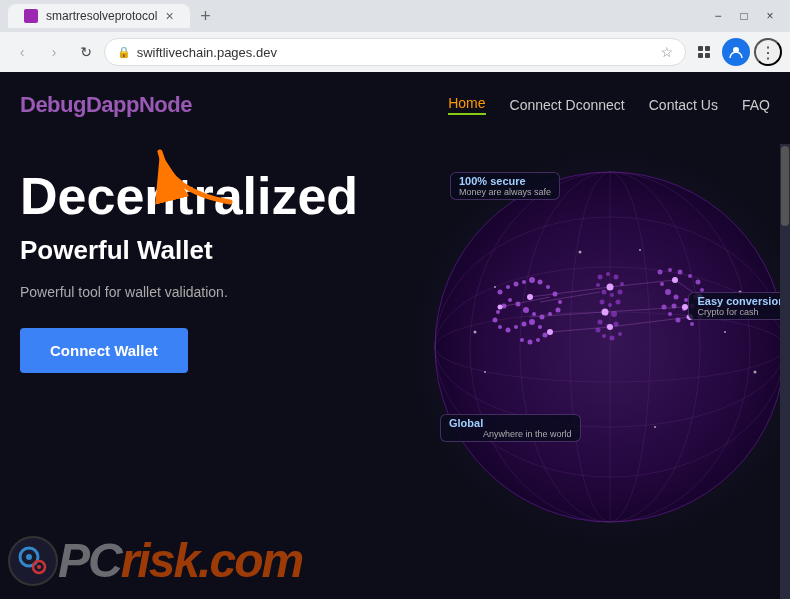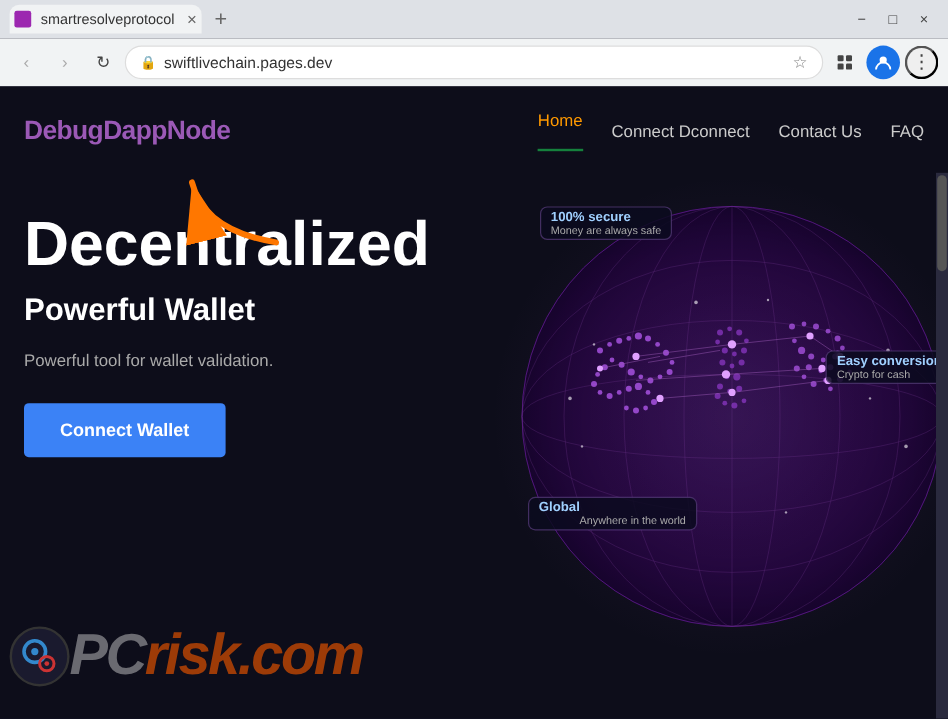--- a/index.html
+++ b/index.html
@@ -11,21 +11,21 @@
       align-items: center;
       padding: 0 8px;
       gap: 4px;
     }
     .tab {
       background: #f1f3f4;
       height: 24px;
       border-radius: 8px 8px 0 0;
       display: flex;
       align-items: center;
-      padding: 0 4px;
+      padding: 0 16px;
       gap: 8px;
       font-size: 12px;
       color: #333;
       min-width: 160px;
     }
     .tab-favicon {
       width: 14px;
       height: 14px;
       background: #9c27b0;
       border-radius: 2px;
@@ -171,22 +171,22 @@
       align-items: center;
     }
     .nav-link {
       color: #ccc;
       text-decoration: none;
       font-size: 14px;
       cursor: pointer;
     }
     .nav-link.active {
       color: #ff9900;
-      border-bottom: 2px solid #15803d;
-      padding-bottom: 16px;
+      border-bottom: 2px solid #84cc16;
+      padding-bottom: 2px;
     }
 
     
     .hero {
       padding: 30px 20px 20px 20px;
       position: relative;
       z-index: 10;
     }
     .hero-title {
       font-size: 52px;
@@ -230,21 +230,21 @@
     .orange-arrow {
       position: absolute;
       top: 70px;
       left: 150px;
       z-index: 20;
     }
 
     
     .watermark {
       position: absolute;
-      bottom: 17px;
+      bottom: 3px;
       left: 0;
       z-index: 50;
       display: flex;
       align-items: center;
       padding: 8px;
     }
     .watermark-icon {
       width: 50px;
       height: 50px;
       background: #1a1a2e;

